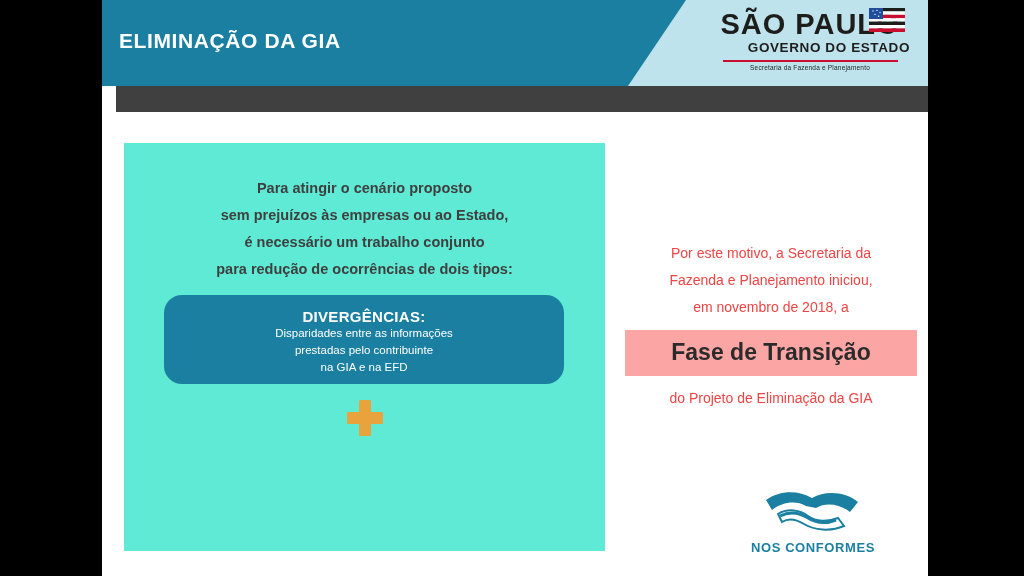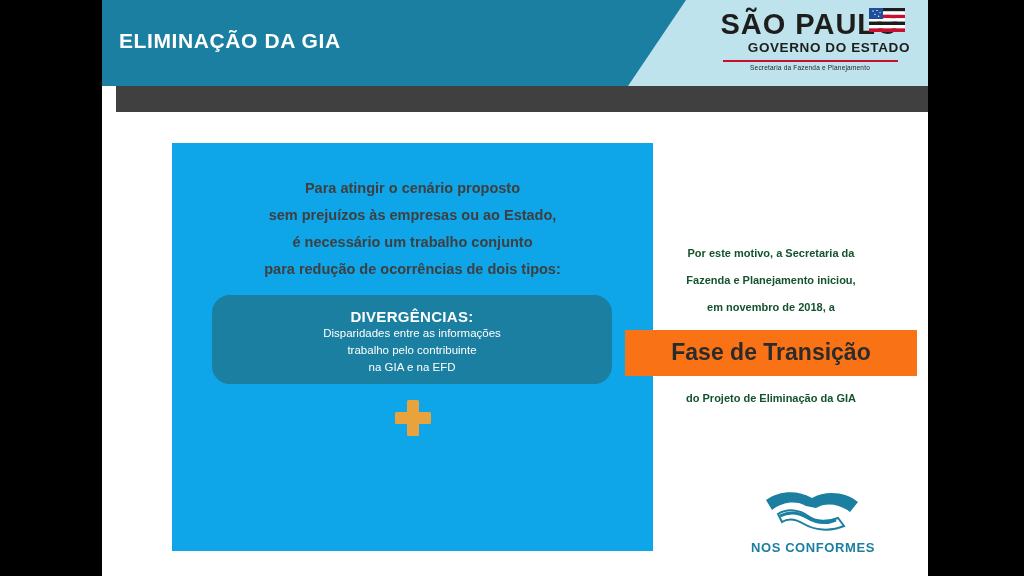--- a/index.html
+++ b/index.html
@@ -120,22 +120,21 @@
     background: #ffffff;
   }
 
   
   .gray-panel {
     position: absolute;
     left: 121px;
     top: 143px;
     width: 481px;
     height: 408px;
-    background: #0ea5e9;
-    margin-left: 48px;
+    background: #5eead4;
   }
   .intro {
     position: absolute;
     left: 20px;
     top: 32px;
     width: 441px;
     text-align: center;
     font-size: 14.5px;
     font-weight: bold;
     color: #3f3f3f;
@@ -173,28 +172,28 @@
 
   
   .right-col {
     position: absolute;
     left: 622px;
     top: 240px;
     width: 292px;
     text-align: center;
   }
   .right-line {
-    font-size: 11px;
-    font-weight: bold;
-    color: #14532d;
+    font-size: 14px;
+    font-weight: normal;
+    color: #ef4444;
     line-height: 27px;
   }
   .highlight {
     margin: 9px 0 9px 0;
-    background: #f97316;
+    background: #fca5a5;
     color: #2b2b2b;
     font-size: 23px;
     font-weight: bold;
     padding: 9px 0 10px 0;
   }
 
   
   .nc {
     position: absolute;
     left: 700px;
@@ -252,21 +251,21 @@
     <div class="intro">
       <div>Para atingir o cenário proposto</div>
       <div>sem prejuízos às empresas ou ao Estado,</div>
       <div>é necessário um trabalho conjunto</div>
       <div>para redução de ocorrências de dois tipos:</div>
     </div>
 
     <div class="box box-div">
       <div class="box-title">DIVERGÊNCIAS:</div>
       <div class="box-line">Disparidades entre as informações</div>
-      <div class="box-line">trabalho pelo contribuinte</div>
+      <div class="box-line">prestadas pelo contribuinte</div>
       <div class="box-line">na GIA e na EFD</div>
     </div>
 
     <svg class="plus" viewBox="0 0 40 40">
       <rect x="14" y="2" width="12" height="36" rx="1.5" fill="#e8a33d"></rect>
       <rect x="2" y="14" width="36" height="12" rx="1.5" fill="#e8a33d"></rect>
     </svg>
 
   </div>
 

